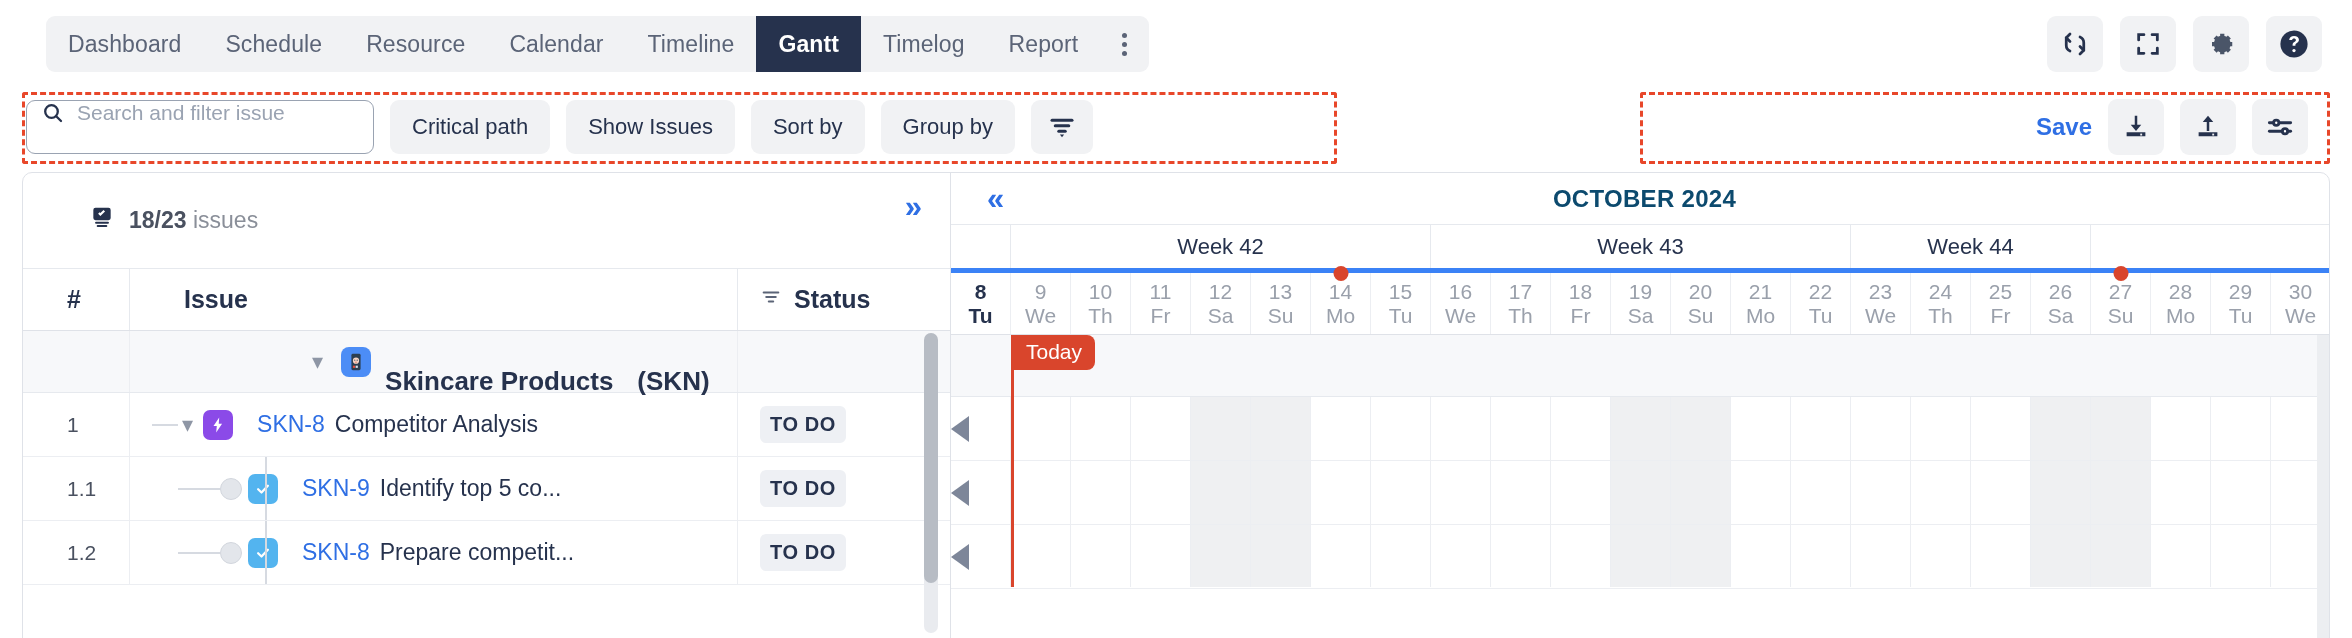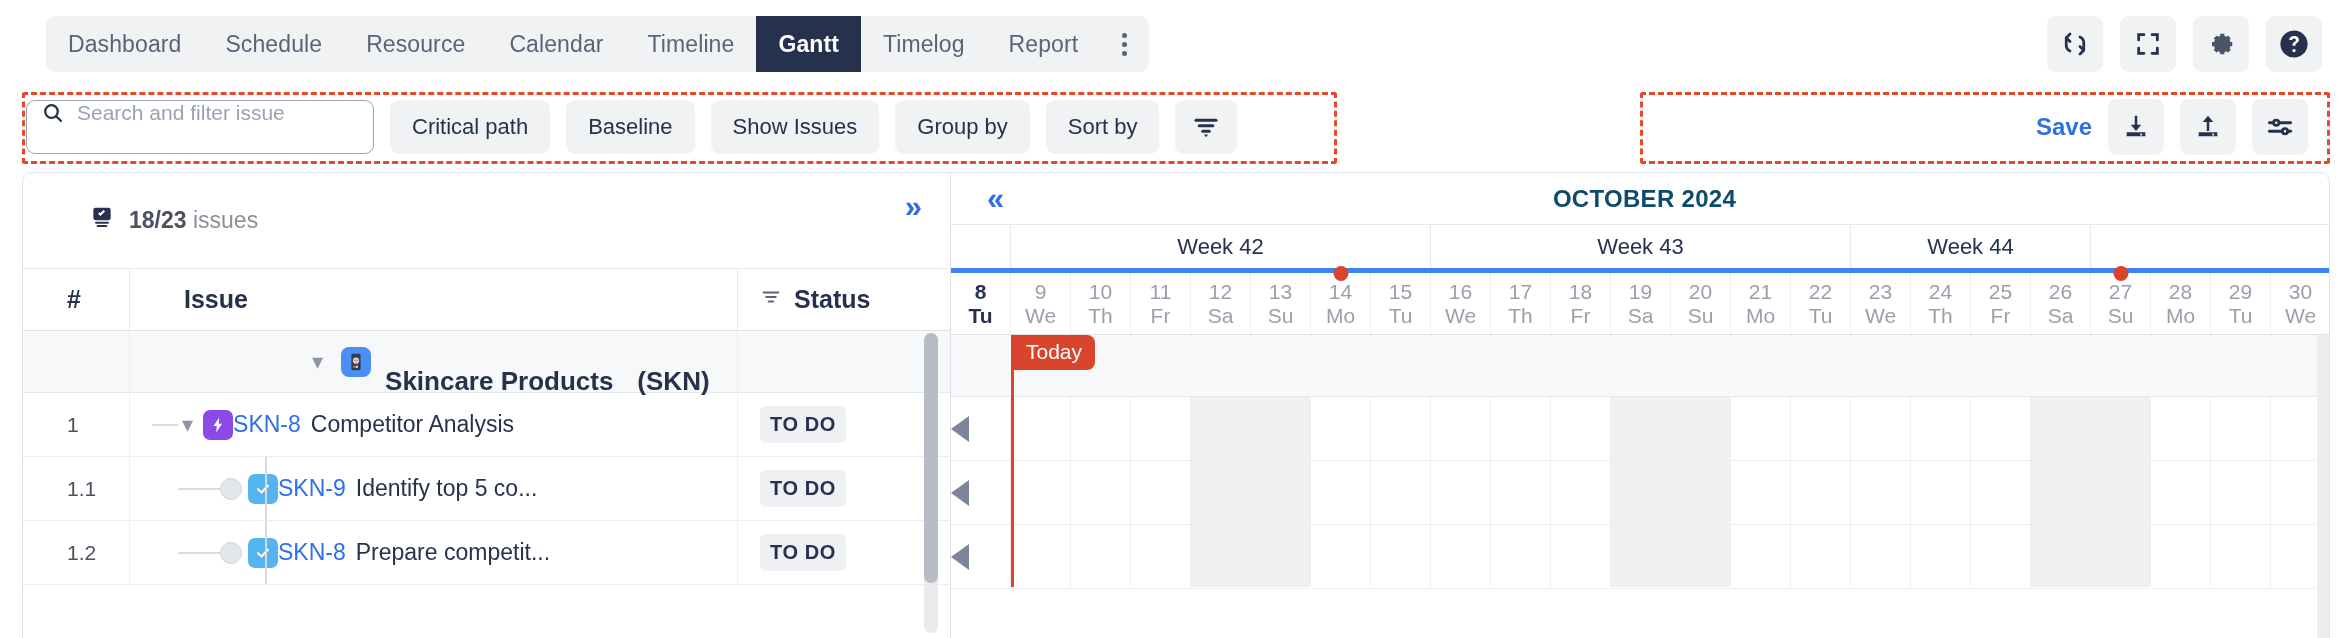--- a/index.html
+++ b/index.html
@@ -268,21 +268,21 @@
     cursor: pointer;
   }
   .dot-node { width: 22px; height: 22px; border-radius: 50%; background: #e3e6eb; border: 1px solid #d2d6dd; }
   .type-icon {
     width: 30px; height: 30px; border-radius: 7px;
     display: flex; align-items: center; justify-content: center;
     flex: 0 0 30px;
   }
   .type-epic { background: #8b4ae8; }
   .type-task { background: #53b4ef; }
-  .issue-key { color: #2f6fe4; font-size: 23px; margin-left: 0; white-space: nowrap; cursor: pointer;}
+  .issue-key { color: #2f6fe4; font-size: 23px; margin-left: 24px; white-space: nowrap; cursor: pointer;}
   .issue-sum { color: #26324d; font-size: 23px; margin-left: 10px; white-space: nowrap; overflow: hidden;}
 
   .v-scroll {
     position: absolute;
     right: 12px; top: 160px;
     width: 14px; height: 300px;
     background: #e9ebef;
     border-radius: 7px;
   }
   .v-scroll i {
@@ -447,24 +447,23 @@
     <span>
       <svg width="24" height="24" viewBox="0 0 24 24" fill="none" stroke="#26324d" stroke-width="2.3" stroke-linecap="round">
         <circle cx="10.5" cy="10.5" r="6.3"></circle>
           <path d="M15.2 15.2 L20 20"></path>
       </svg>
     </span>
     <input type="text" placeholder="Search and filter issue" style="">
   </div>
 
   <div class="tb-btn">Critical path</div>
-  <div class="tb-btn">Baseline</div>
   <div class="tb-btn">Show Issues</div>
+  <div class="tb-btn">Sort by</div>
   <div class="tb-btn">Group by</div>
-  <div class="tb-btn">Sort by</div>
   <div class="tb-icon-btn">
     <svg width="30" height="30" viewBox="0 0 24 24" fill="none" stroke="#26324d" stroke-width="2.4" stroke-linecap="round">
       <path d="M4 6.5 H20"></path>
         <path d="M6.6 11 H17.4"></path>
         <path d="M9.4 15.4 H14.6"></path>
       <path d="M10.3 18 L12 20.2 L13.7 18 Z" fill="#26324d" stroke="none"></path>
     </svg>
   </div>
 
   <div class="save-group">

